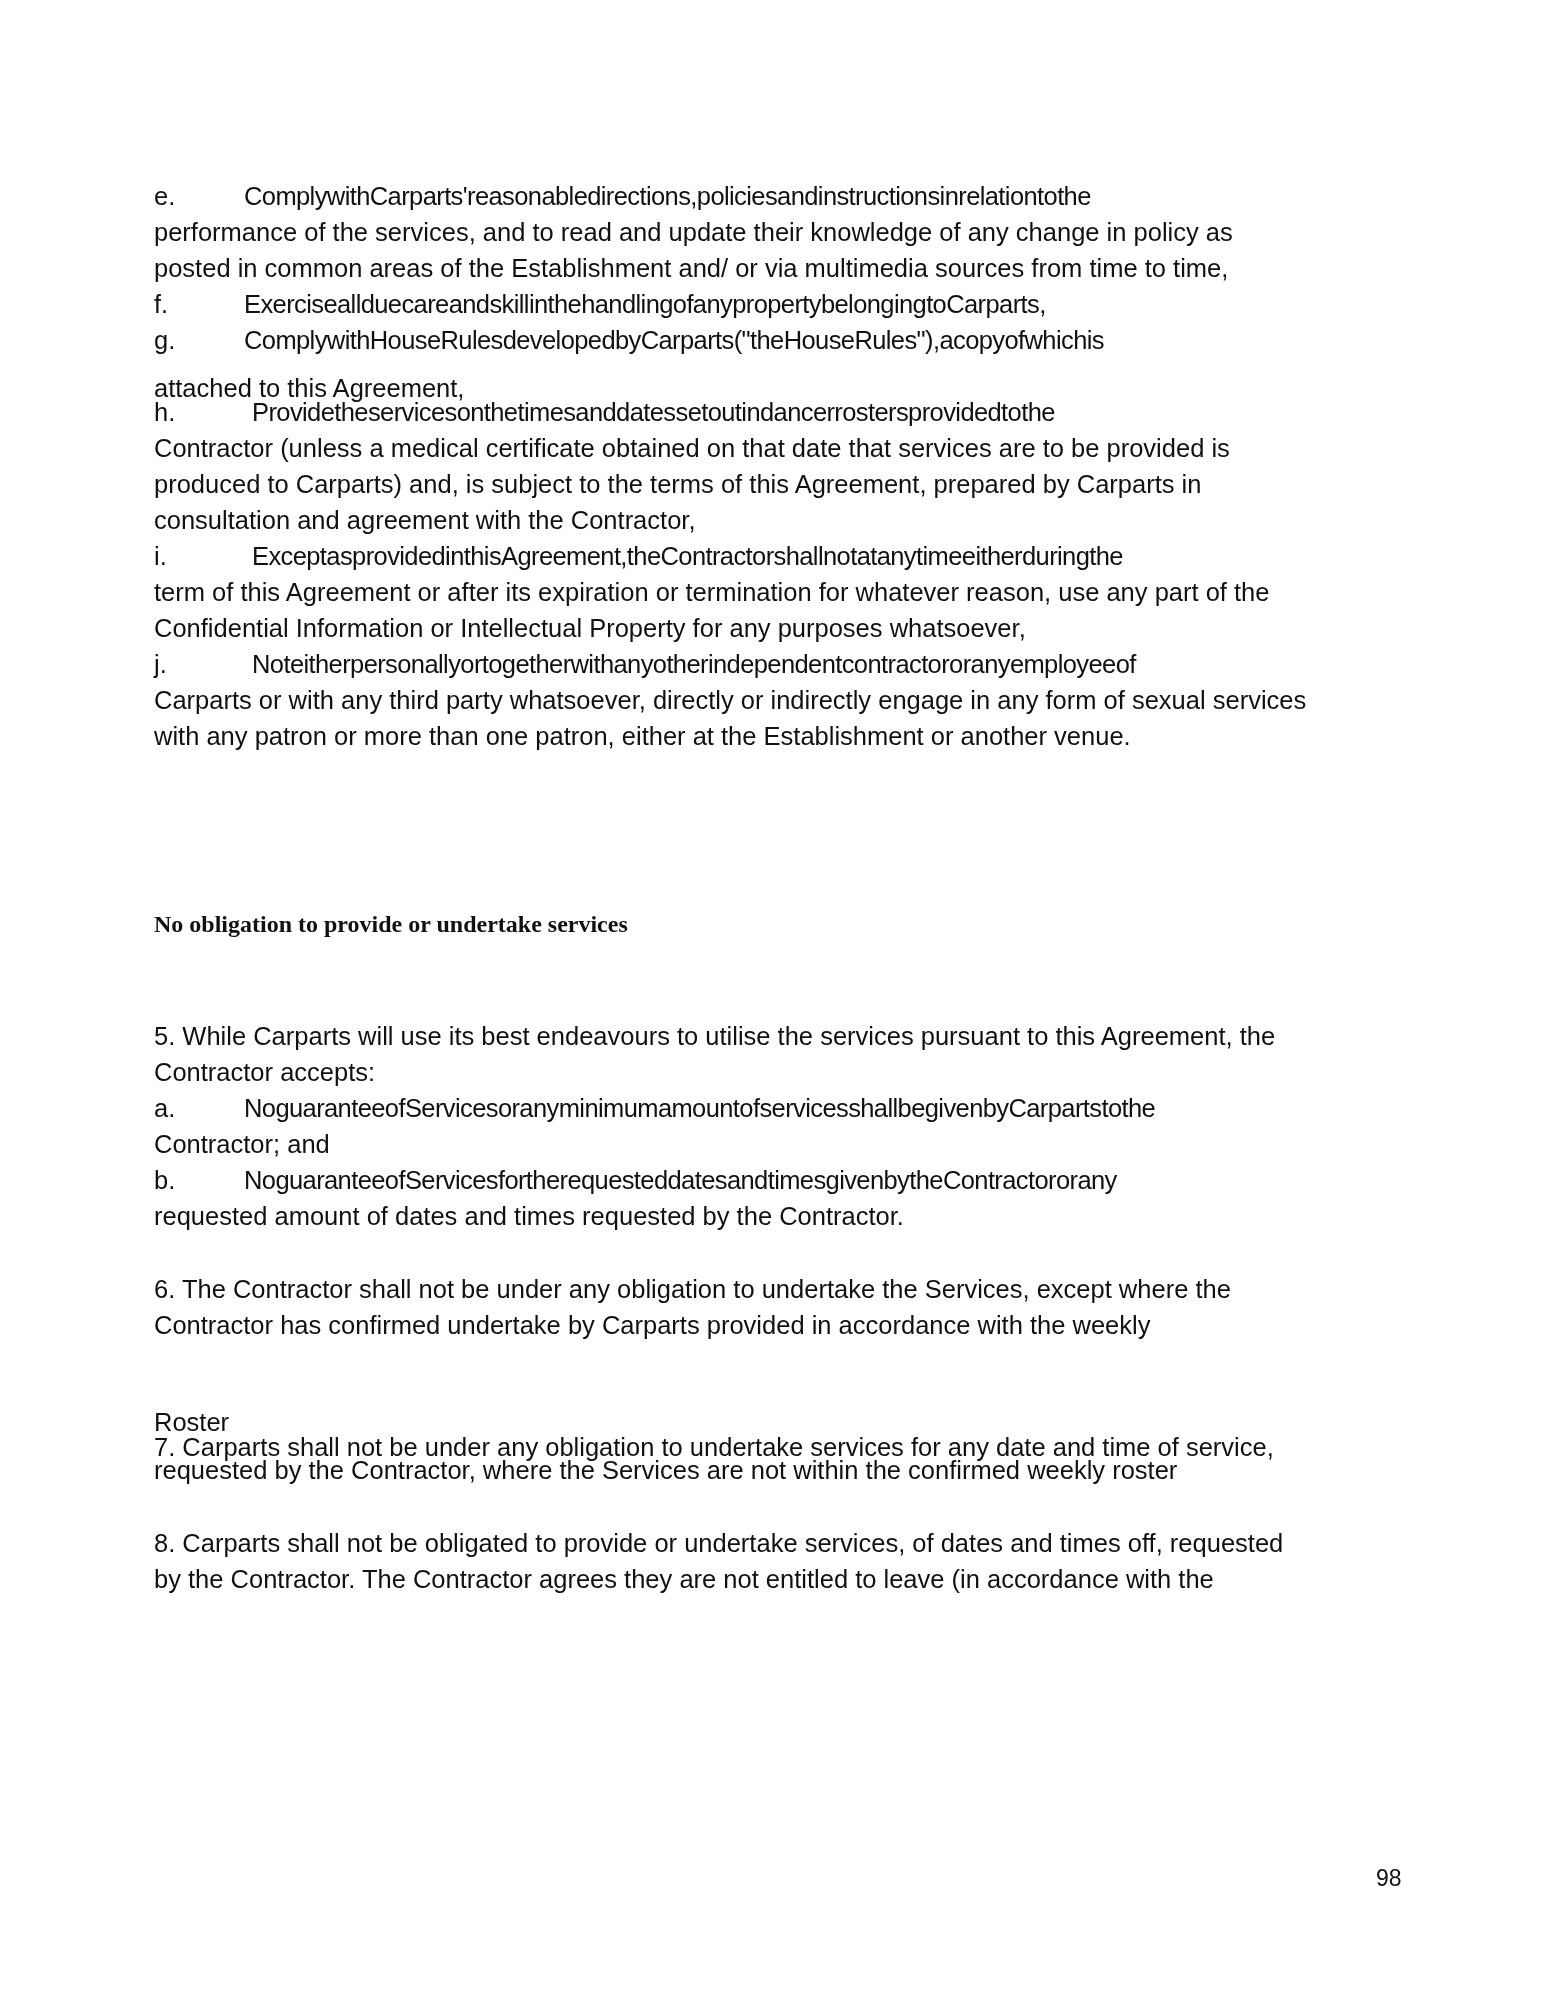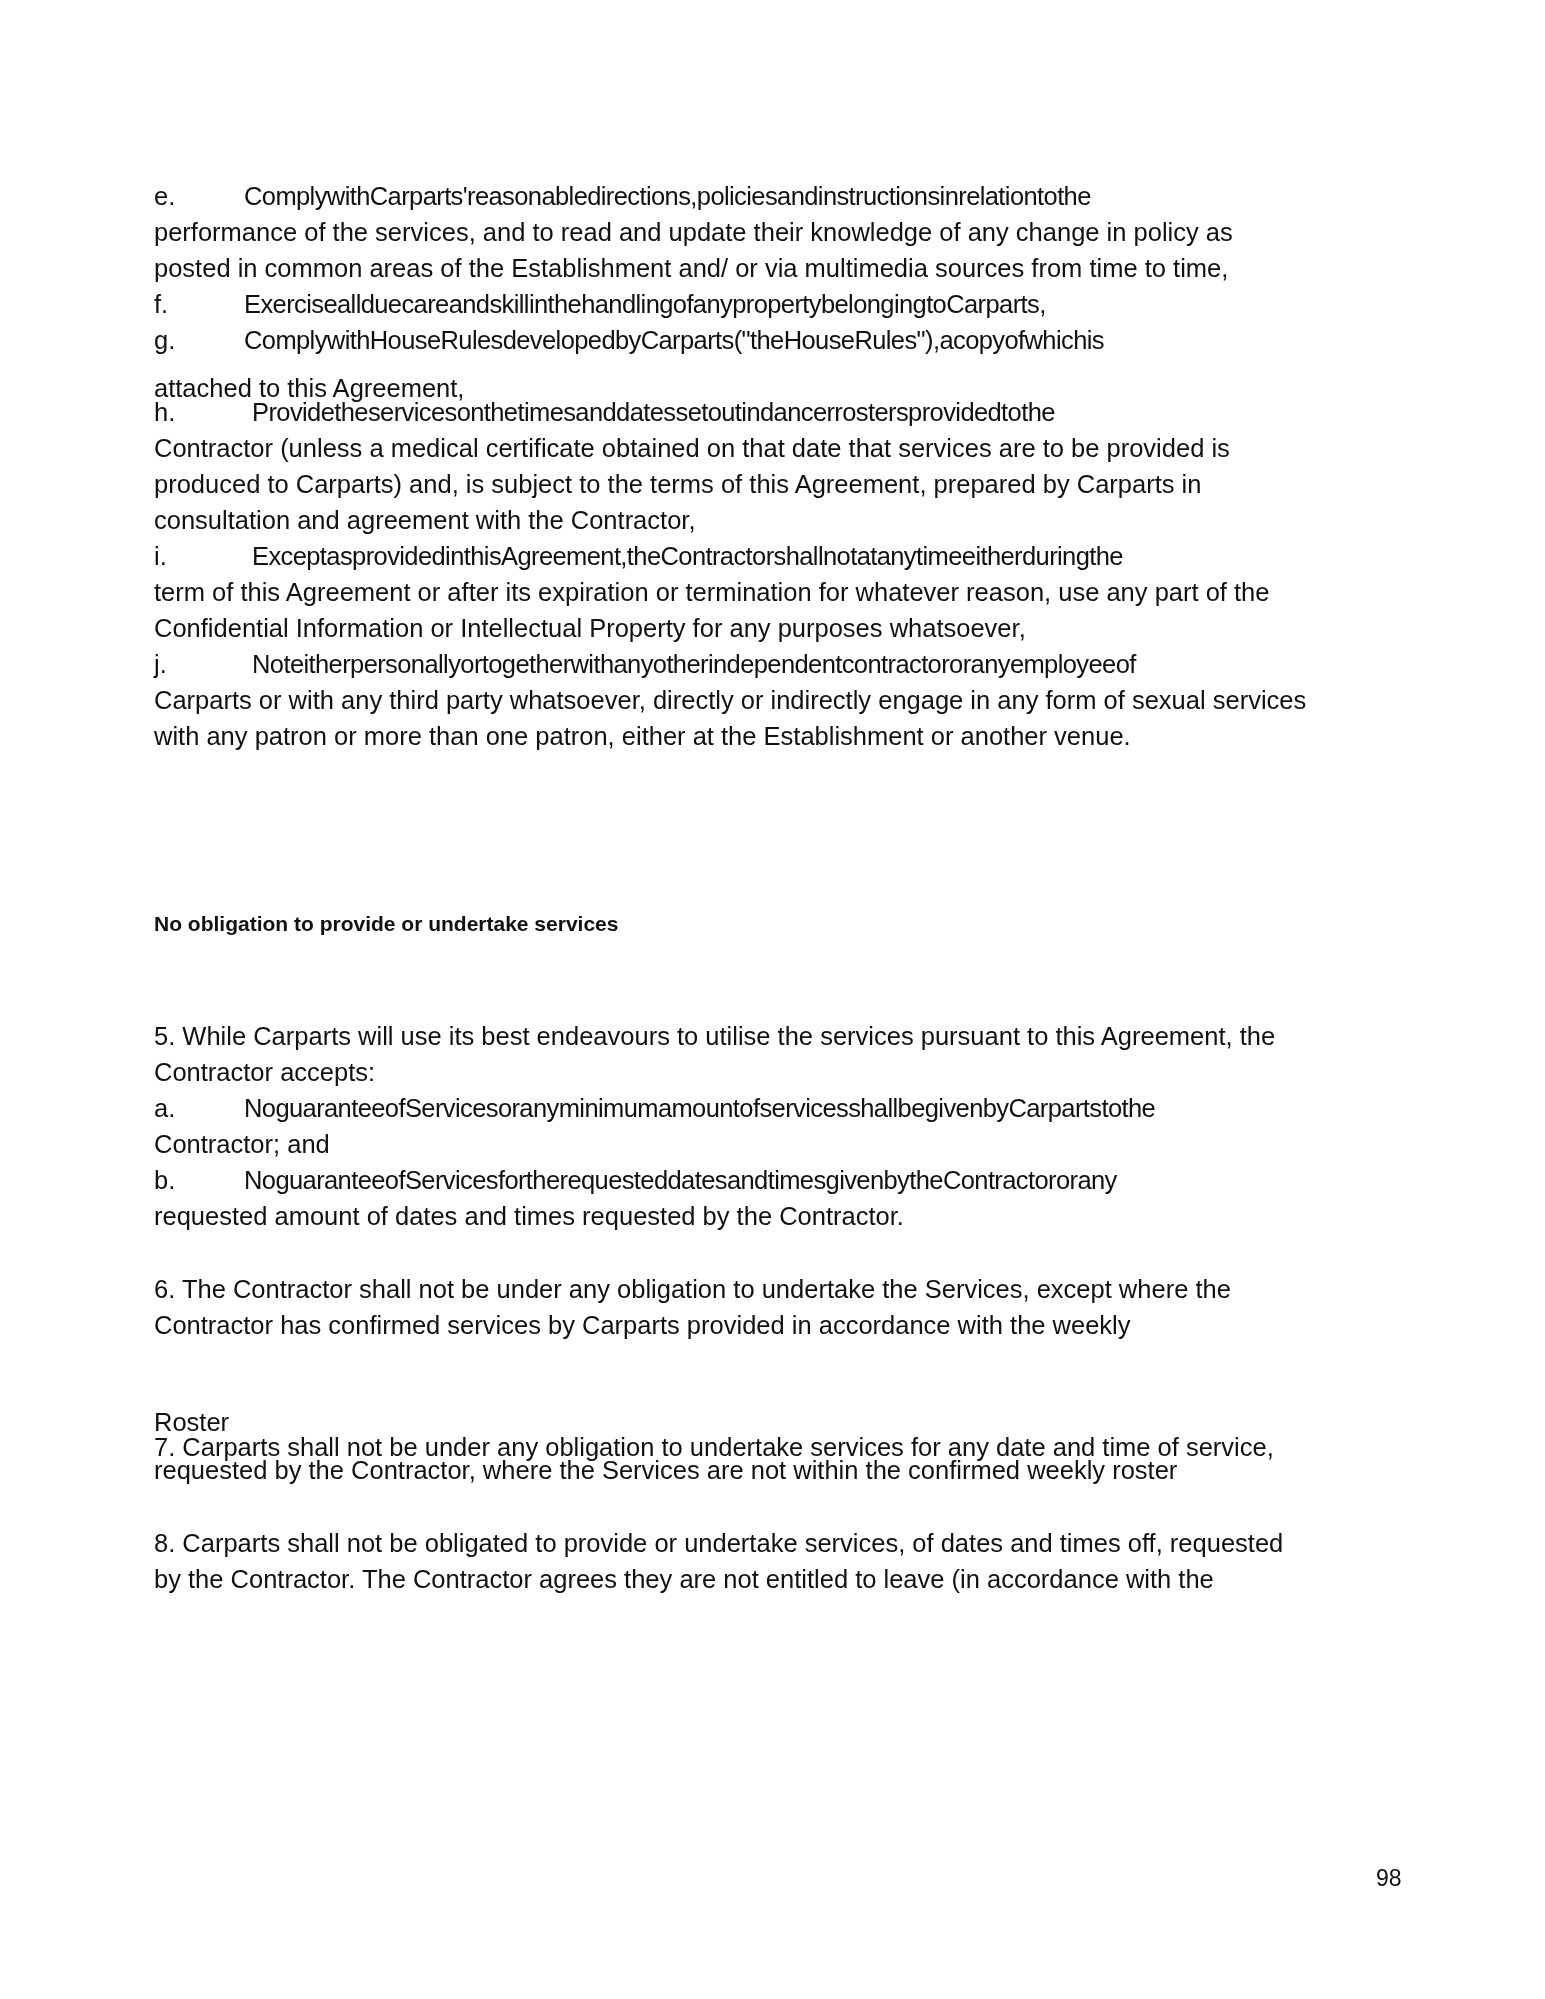--- a/index.html
+++ b/index.html
@@ -3,21 +3,21 @@
 <meta charset="utf-8">
 <style>
   html, body { margin: 0; padding: 0; background: #ffffff; }
   body { width: 1545px; height: 1999px; position: relative; overflow: hidden;
          font-family: "Liberation Sans", sans-serif; color: #111111; }
   .page { position: absolute; left: 0; top: 0; width: 1545px; height: 1999px; background: #fff; }
   .line { position: absolute; left: 154px; font-size: 25.5px; line-height: 36px; white-space: nowrap; letter-spacing: 0; }
   .marker { display: inline-block; width: 90px; }
   .marker.wide { width: 98px; }
   .compressed { letter-spacing: -0.6px; }
-  .heading { position: absolute; left: 154px; font-size: 21px; font-weight: bold; line-height: 36px; white-space: nowrap; }
+  .heading { position: absolute; left: 154px; font-size: 24px; font-weight: bold; line-height: 36px; white-space: nowrap; font-family: Liberation Serif, serif; }
   .page-number { position: absolute; left: 1376px; top: 1860px; font-size: 23px; line-height: 36px; }
 </style>
 </head>
 <body>
 
 <div class="page">
 
   <div class="line" style="top:178px;">
     <span class="marker">e.</span><span class="compressed">ComplywithCarparts'reasonabledirections,policiesandinstructionsinrelationtothe</span>
   </div>
@@ -59,21 +59,21 @@
   <div class="line" style="top:1090px;">
     <span class="marker">a.</span><span class="compressed">NoguaranteeofServicesoranyminimumamountofservicesshallbegivenbyCarpartstothe</span>
   </div>
   <div class="line" style="top:1126px;">Contractor; and</div>
   <div class="line" style="top:1162px;">
     <span class="marker">b.</span><span class="compressed">NoguaranteeofServicesfortherequesteddatesandtimesgivenbytheContractororany</span>
   </div>
   <div class="line" style="top:1198px;">requested amount of dates and times requested by the Contractor.</div>
 
   <div class="line" style="top:1271px;">6. The Contractor shall not be under any obligation to undertake the Services, except where the</div>
-  <div class="line" style="top:1307px;">Contractor has confirmed services by Carparts provided in accordance with the weekly</div>
+  <div class="line" style="top:1307px;">Contractor has confirmed undertake by Carparts provided in accordance with the weekly</div>
   <div class="line" style="top:1404px;">Roster</div>
 
   <div class="line" style="top:1416px;margin-top:13px;">7. Carparts shall not be under any obligation to undertake services for any date and time of service,</div>
   <div class="line" style="top:1452px;">requested by the Contractor, where the Services are not within the confirmed weekly roster</div>
 
   <div class="line" style="top:1525px;">8. Carparts shall not be obligated to provide or undertake services, of dates and times off, requested</div>
   <div class="line" style="top:1561px;">by the Contractor. The Contractor agrees they are not entitled to leave (in accordance with the</div>
 
 
   <div class="page-number">98</div>

